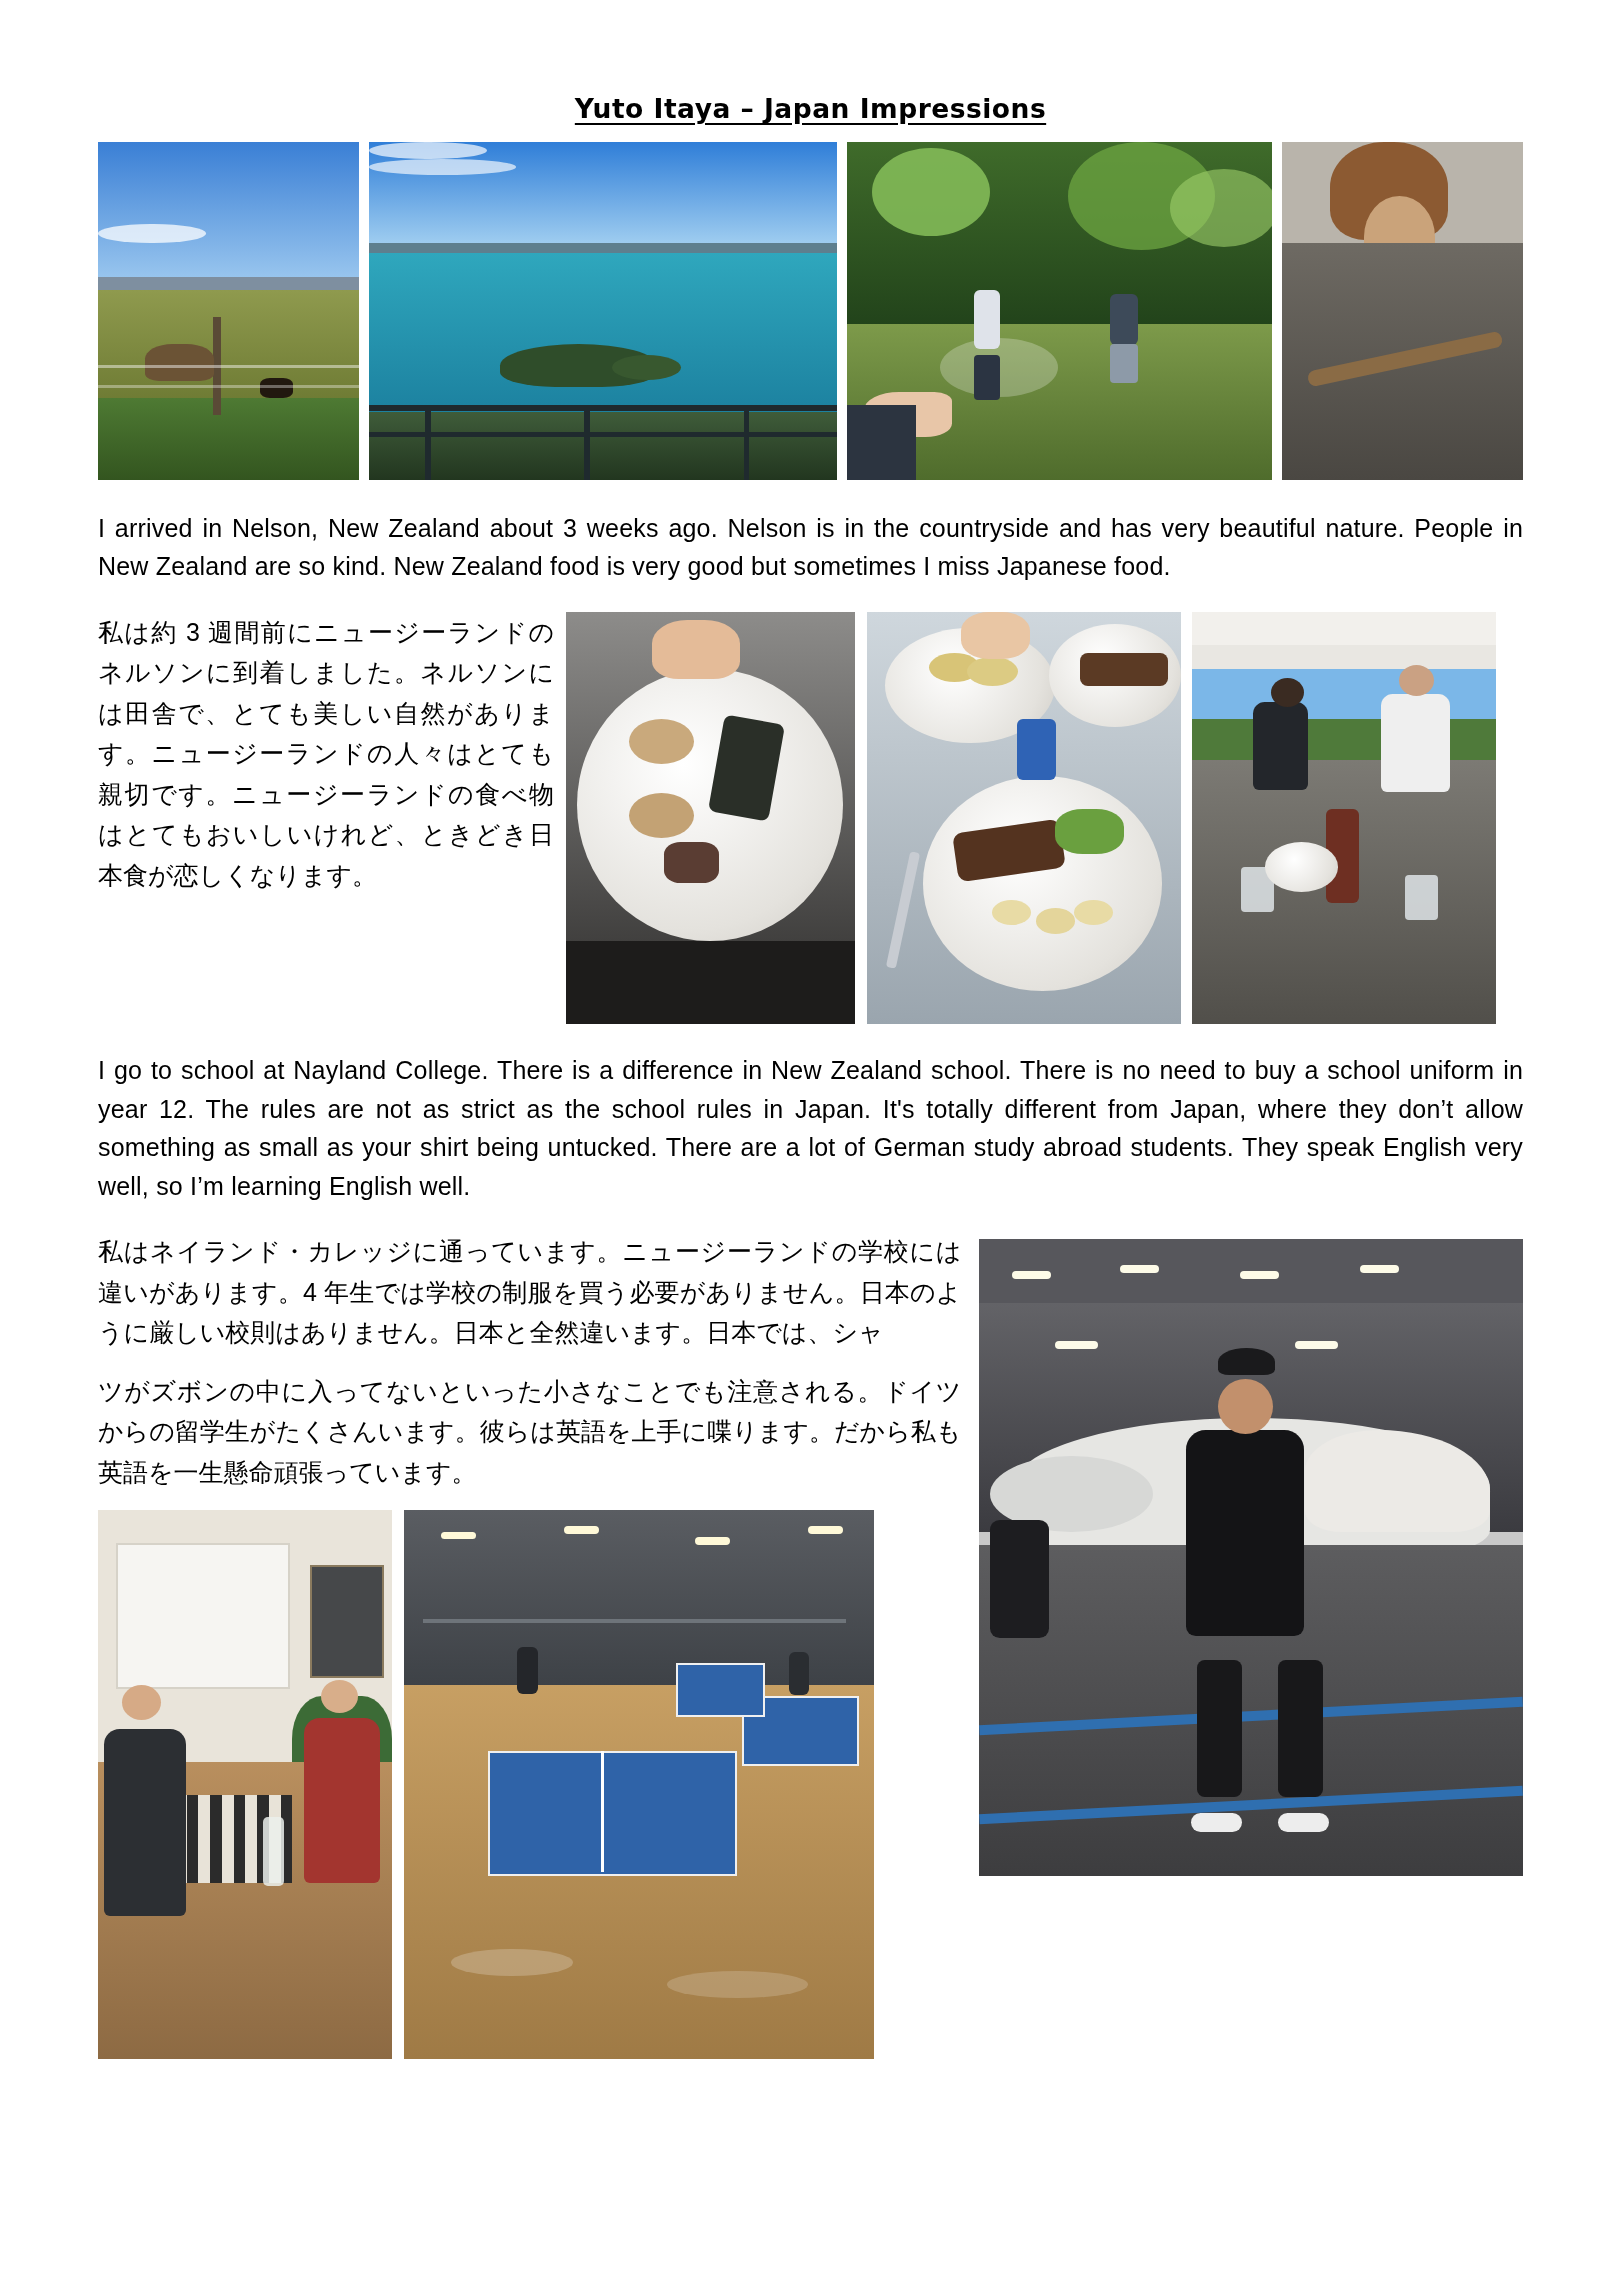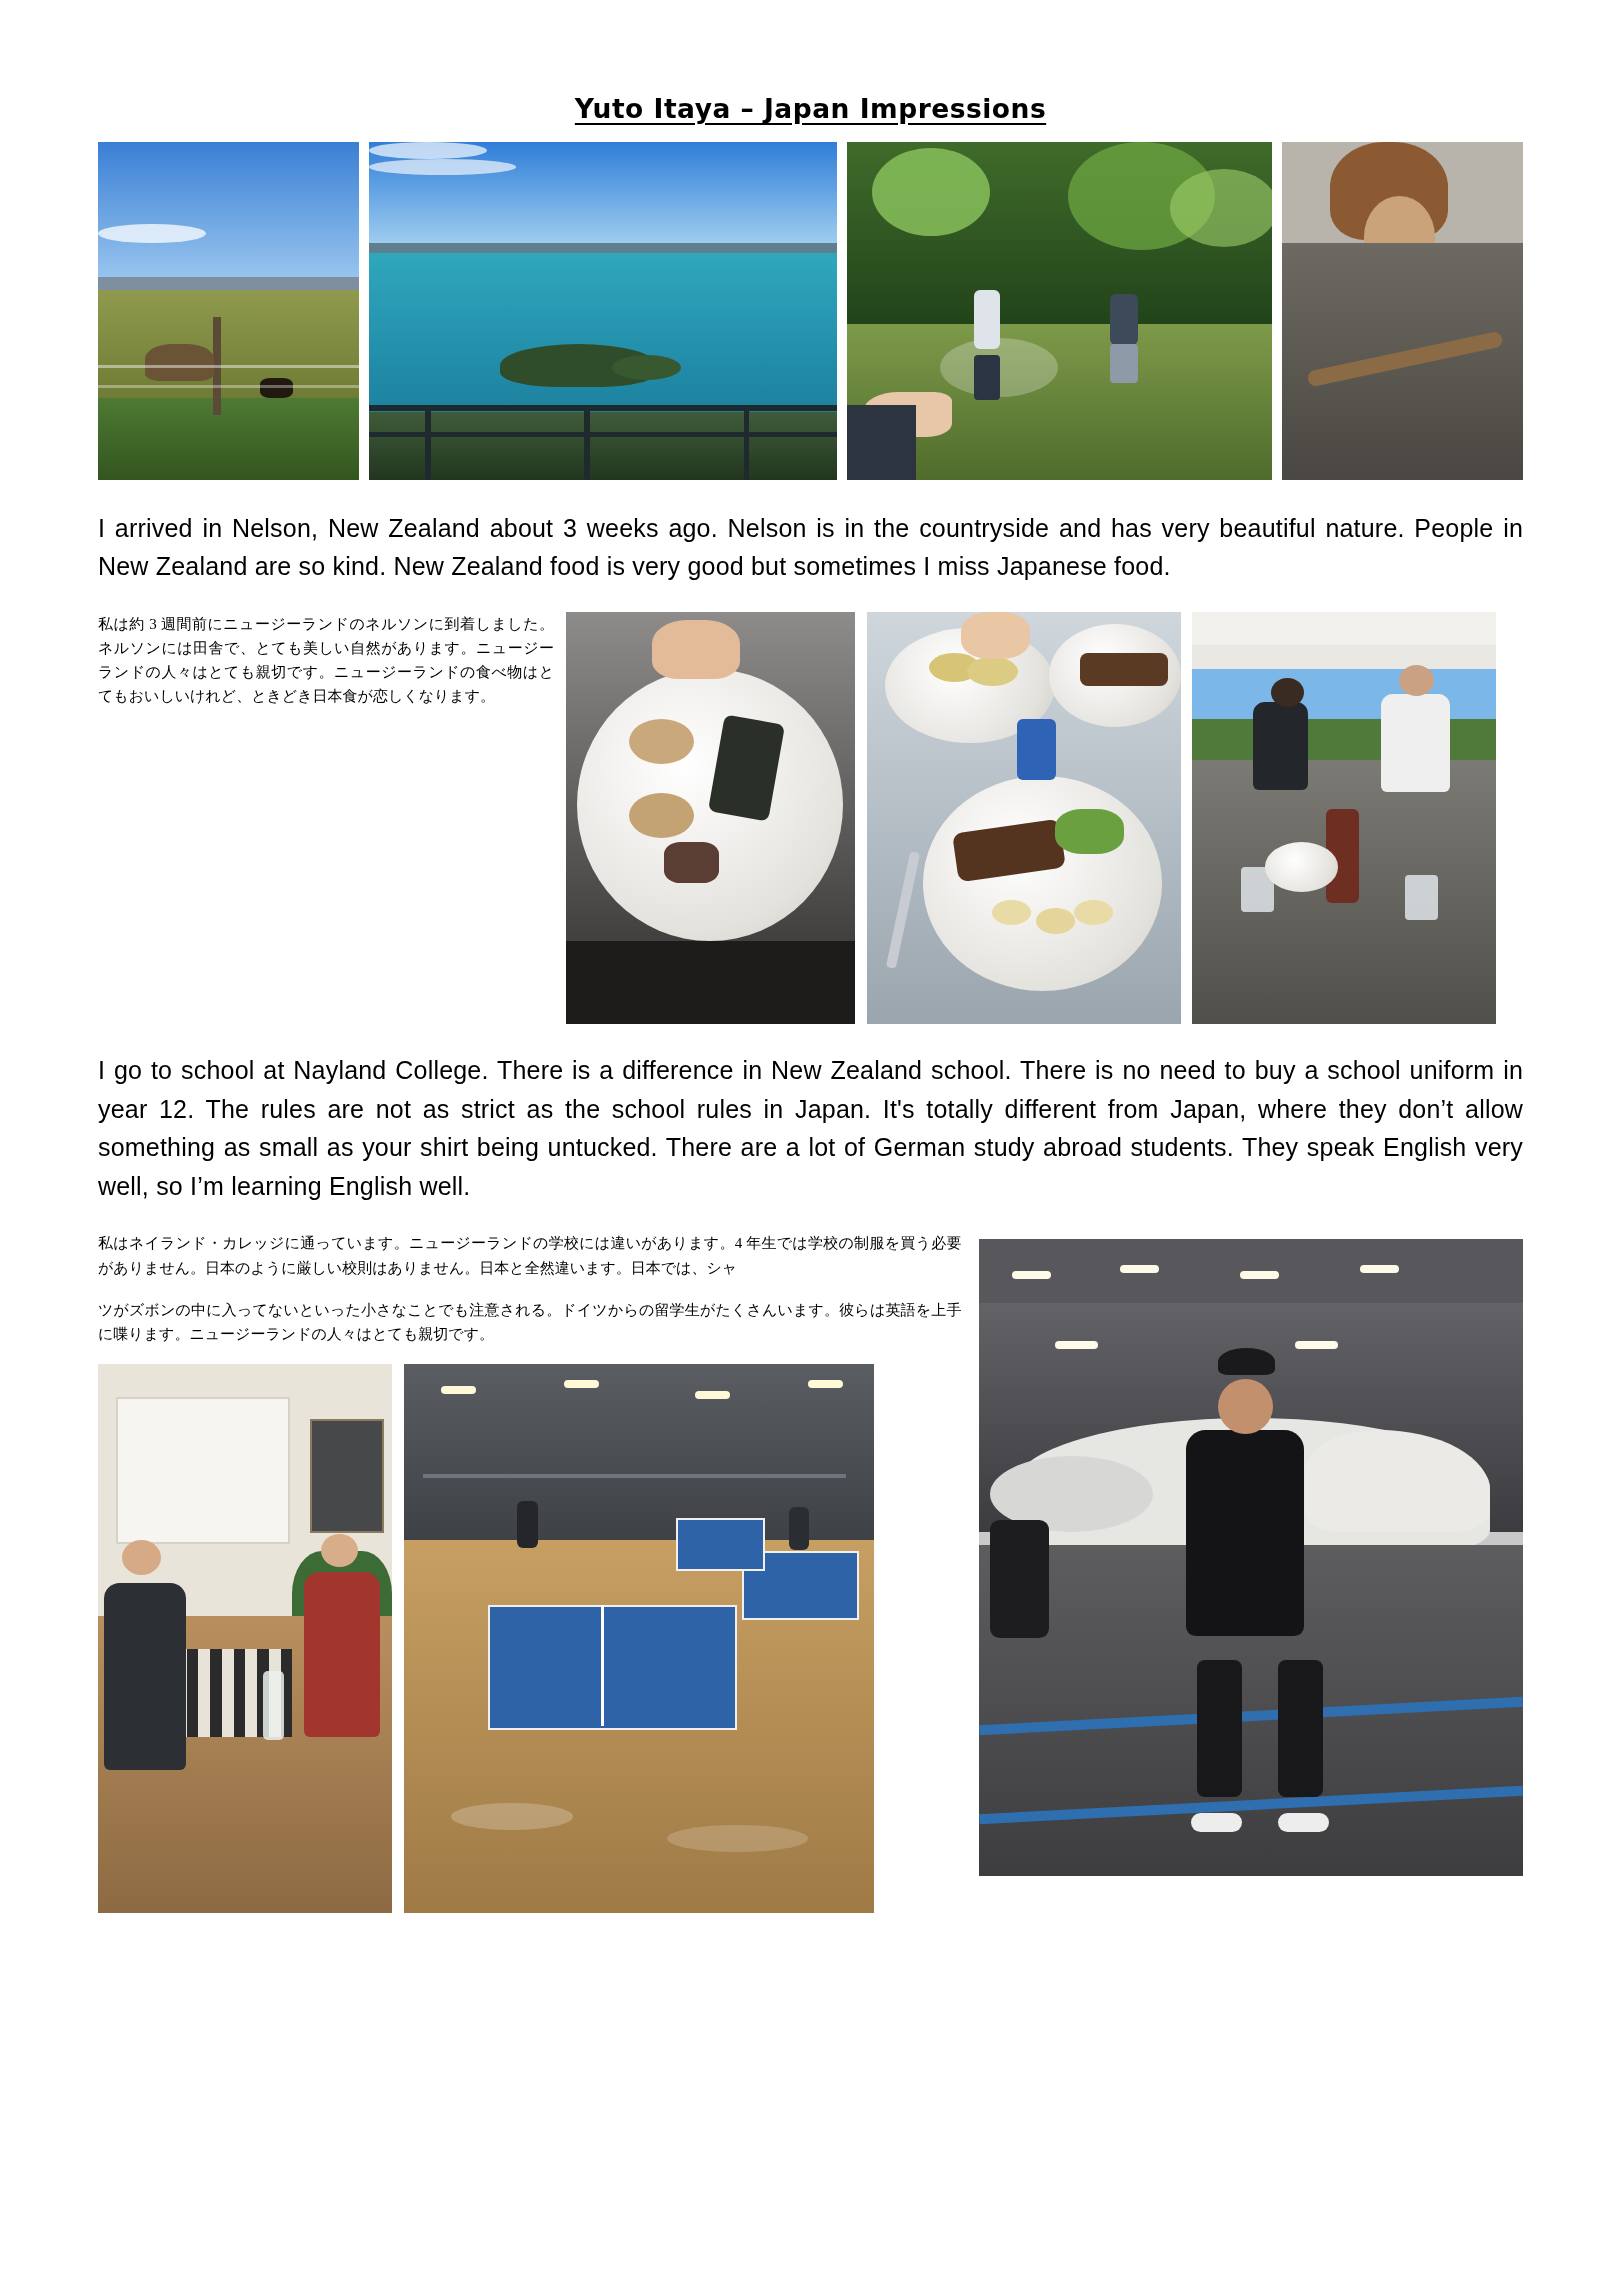--- a/index.html
+++ b/index.html
@@ -58,22 +58,22 @@
   
   p.en {
     font-family: "Liberation Sans", sans-serif;
     font-size: 25px;
     line-height: 1.55;
     text-align: justify;
     margin: 0 0 25.5px 0;
     letter-spacing: 0.2px;
   }
   p.jp {
-    font-family: Liberation Serif, serif;
-    font-size: 15px;
+    font-family: Liberation Sans, sans-serif;
+    font-size: 25px;
     line-height: 1.62;
     text-align: justify;
     margin: 0 0 17.6px 0;
   }
 
   
   #row2 {
     display: flex;
     gap: 11.8px;
     align-items: flex-start;
@@ -270,21 +270,21 @@
       <div class="obj" style="left:44%;top:22%;width:55px;height:55px;background:#c2906c;border-radius:50%;"></div>
       <div class="obj" style="left:44%;top:17%;width:57px;height:27.4px;background:#1a1a1c;border-radius:50% 50% 20% 20%;"></div>
       <div class="obj" style="left:40%;top:66%;width:45px;height:137px;background:#18181a;border-radius:7.8px;"></div>
       <div class="obj" style="left:55%;top:66%;width:45px;height:137px;background:#18181a;border-radius:7.8px;"></div>
       <div class="obj" style="left:39%;top:90%;width:51px;height:19.6px;background:#ededed;border-radius:9.8px;"></div>
       <div class="obj" style="left:55%;top:90%;width:51px;height:19.6px;background:#ededed;border-radius:9.8px;"></div>
       <div class="obj" style="left:2%;top:44%;width:59px;height:118px;background:#1d1d20;border-radius:9.8px;"></div>
     </div>
 
     <p class="jp">私はネイランド・カレッジに通っています。ニュージーランドの学校には違いがあります。4 年生では学校の制服を買う必要がありません。日本のように厳しい校則はありません。日本と全然違います。日本では、シャ</p>
-    <p class="jp">ツがズボンの中に入ってないといった小さなことでも注意される。ドイツからの留学生がたくさんいます。彼らは英語を上手に喋ります。ニュージーランドの人々はとても親切です。</p>
+    <p class="jp">ツがズボンの中に入ってないといった小さなことでも注意される。ドイツからの留学生がたくさんいます。彼らは英語を上手に喋ります。だから私も英語を一生懸命頑張っています。</p>
 
     <div id="row4">
 
       <div class="photo" id="p9">
         <div class="band" style="left:0;top:0;width:100%;height:46%;background:#e9e4da;"></div>
         <div class="obj" style="left:6%;top:6%;width:58%;height:26%;background:#f6f5f2;border:2px solid #d6d2c8;"></div>
         <div class="obj" style="left:72%;top:10%;width:24%;height:20%;background:#46484a;border:2.9px solid #8a7a5e;"></div>
         <div class="obj" style="left:66%;top:34%;width:34%;height:26%;background:#3c6b36;border-radius:30% 30% 10% 10%;"></div>
         <div class="band" style="left:0;top:46%;width:100%;height:54%;background:linear-gradient(#b98f5e,#8d6a43);"></div>
         <div class="obj" style="left:22%;top:52%;width:44%;height:16%;background:repeating-linear-gradient(90deg,#2b2b2b 0 11.8px,#e8e3d8 11.8px 23.5px);"></div>

